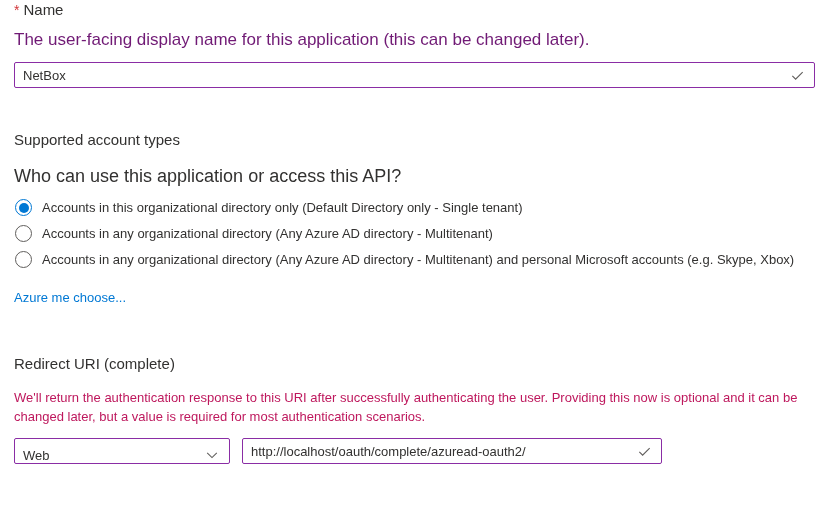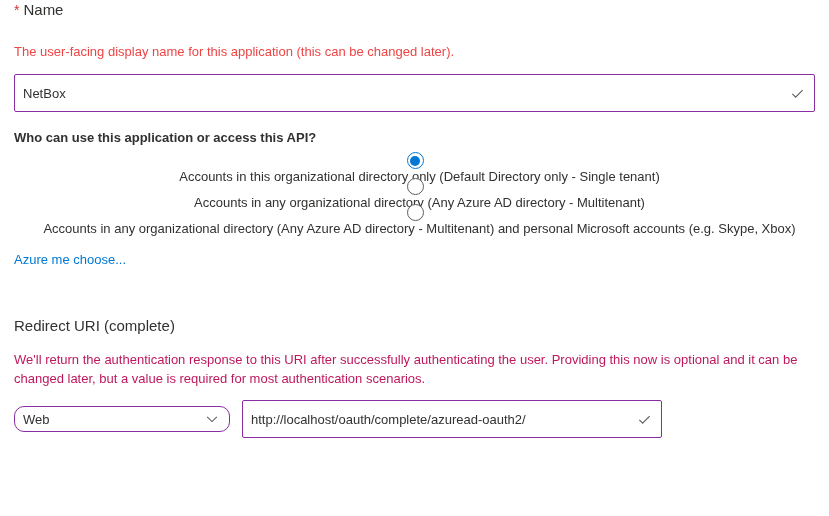--- a/index.html
+++ b/index.html
@@ -13,30 +13,30 @@
 
   .section-title {
     font-size: 15px;
     line-height: 20px;
     font-weight: 400;
     color: #323130;
   }
   .required-marker { color: #d13438; margin-right: 4px; font-size: 14px; }
 
   .desc {
-    margin-top: 24px;
-    font-size: 13px;
-    line-height: 16px;
-    color: #ef4444;
+    margin-top: 12px;
+    font-size: 17px;
+    line-height: 16px;
+    color: #701a75;
   }
 
   .input-box {
     position: relative;
     margin-top: 14px;
-    height: 38px;
+    height: 26px;
     border: 1px solid #8a2da5;
     border-radius: 2px;
     background: #fff;
     display: flex;
     align-items: center;
   }
   .input-box .value {
     font-size: 13px;
     color: #323130;
     padding-left: 8px;
@@ -50,33 +50,31 @@
     margin-right: 9px;
     display: flex; align-items: center; justify-content: center;
   }
 
   .name-input { width: 801px; }
 
   .section-gap-1 { margin-top: 42px; }
 
   .question {
     margin-top: 18px;
-    font-size: 13px;
-    line-height: 16px;
-    color: #323130;
-    font-weight: bold;
+    font-size: 18px;
+    line-height: 16px;
+    color: #323130;
   }
 
   .radio-group { margin-top: 6px; }
   .radio-row {
     display: flex;
-    align-items: center;
+    align-items: flex-end;
     height: 26px;
     cursor: pointer;
-    flex-direction: column;
   }
   .radio-circle {
     width: 17px; height: 17px;
     border: 1px solid #605e5c;
     border-radius: 50%;
     background: #fff;
     position: relative;
     flex: 0 0 auto;
     margin-left: 1px;
   }
@@ -121,24 +119,24 @@
   .uri-row {
     margin-top: 12px;
     display: flex;
     align-items: center;
   }
   .select-box {
     position: relative;
     width: 216px;
     height: 26px;
     border: 1px solid #8a2da5;
-    border-radius: 10px;
+    border-radius: 2px;
     background: #fff;
     display: flex;
-    align-items: center;
+    align-items: flex-end;
     cursor: pointer;
   }
   .select-box .value {
     font-size: 13px;
     color: #323130;
     padding-left: 8px;
     flex: 1 1 auto;
   }
   .uri-input {
     margin-top: 0;
@@ -163,20 +161,21 @@
   <div class="input-box name-input">
     <span class="value">NetBox</span>
     <span class="trailing-icon">
       <svg width="15" height="15" viewBox="0 0 16 16" fill="none">
         <path d="M2.5 8.5 L6 12 L13.5 4.5" stroke="#605e5c" stroke-width="1.2" fill="none"></path>
       </svg>
     </span>
   </div>
 
   
+  <div class="section-title section-gap-1">Supported account types</div>
   <div class="question">Who can use this application or access this API?</div>
 
   <div class="radio-group">
     <div class="radio-row selected">
       <span class="radio-circle"></span>
       <span class="radio-label">Accounts in this organizational directory only (Default Directory only - Single tenant)</span>
     </div>
     <div class="radio-row">
       <span class="radio-circle"></span>
       <span class="radio-label">Accounts in any organizational directory (Any Azure AD directory - Multitenant)</span>

